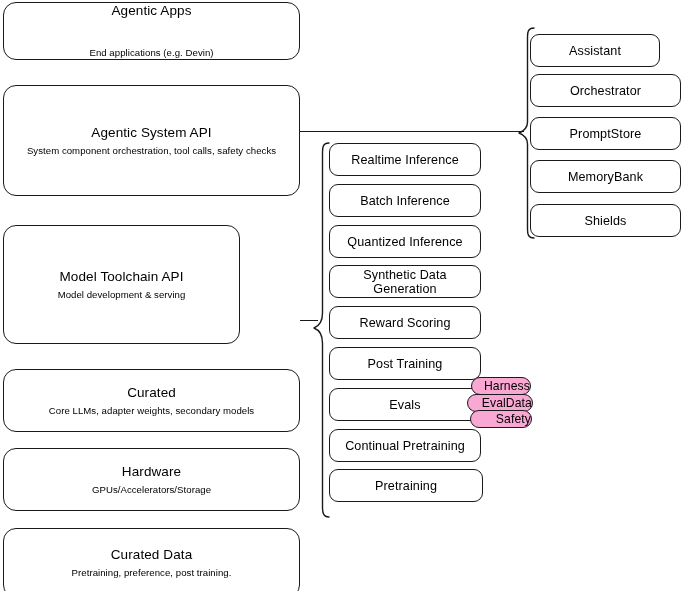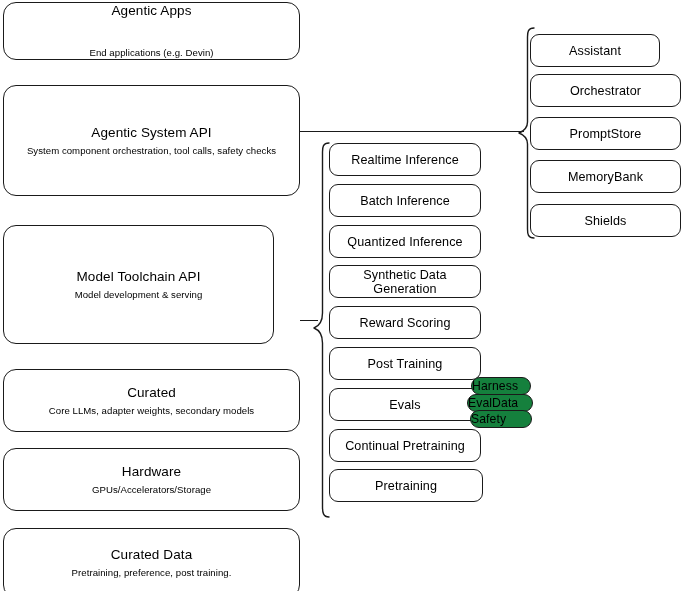--- a/index.html
+++ b/index.html
@@ -55,25 +55,25 @@
     border-radius: 9px;
     height: 33px;
     font-size: 12.6px;
     letter-spacing: 0.1px;
   }
 
   .pill {
     position: absolute;
     box-sizing: border-box;
     border: 1.3px solid #1a1a1a;
-    background: #15803d;
+    background: #f9a8d4;
     border-radius: 999px;
     display: flex;
     align-items: center;
-    justify-content: flex-start;
+    justify-content: flex-end;
     font-size: 12.2px;
     letter-spacing: 0.1px;
     z-index: 6;
   }
 
   
   .connector-line {
     position: absolute;
     background: #1a1a1a;
     height: 1.3px;
@@ -94,21 +94,21 @@
   <div class="box layer-box" style="left:3px; top:2px; width:297px; height:58px;gap:24px;">
     <div class="layer-title">Agentic Apps</div>
     <div class="layer-sub">End applications (e.g. Devin)</div>
   </div>
 
   <div class="box layer-box" style="left:3px; top:85px; width:297px; height:111px;">
     <div class="layer-title">Agentic System API</div>
     <div class="layer-sub">System component orchestration, tool calls, safety checks</div>
   </div>
 
-  <div class="box layer-box" style="left:3px; top:225px; width:271px; height:119px;">
+  <div class="box layer-box" style="left:3px; top:225px; width:237px; height:119px;">
     <div class="layer-title">Model Toolchain API</div>
     <div class="layer-sub">Model development &amp; serving</div>
   </div>
 
   <div class="box layer-box" style="left:3px; top:369px; width:297px; height:63px;">
     <div class="layer-title">Curated</div>
     <div class="layer-sub">Core LLMs, adapter weights, secondary models</div>
   </div>
 
   <div class="box layer-box" style="left:3px; top:448px; width:297px; height:63px;">

